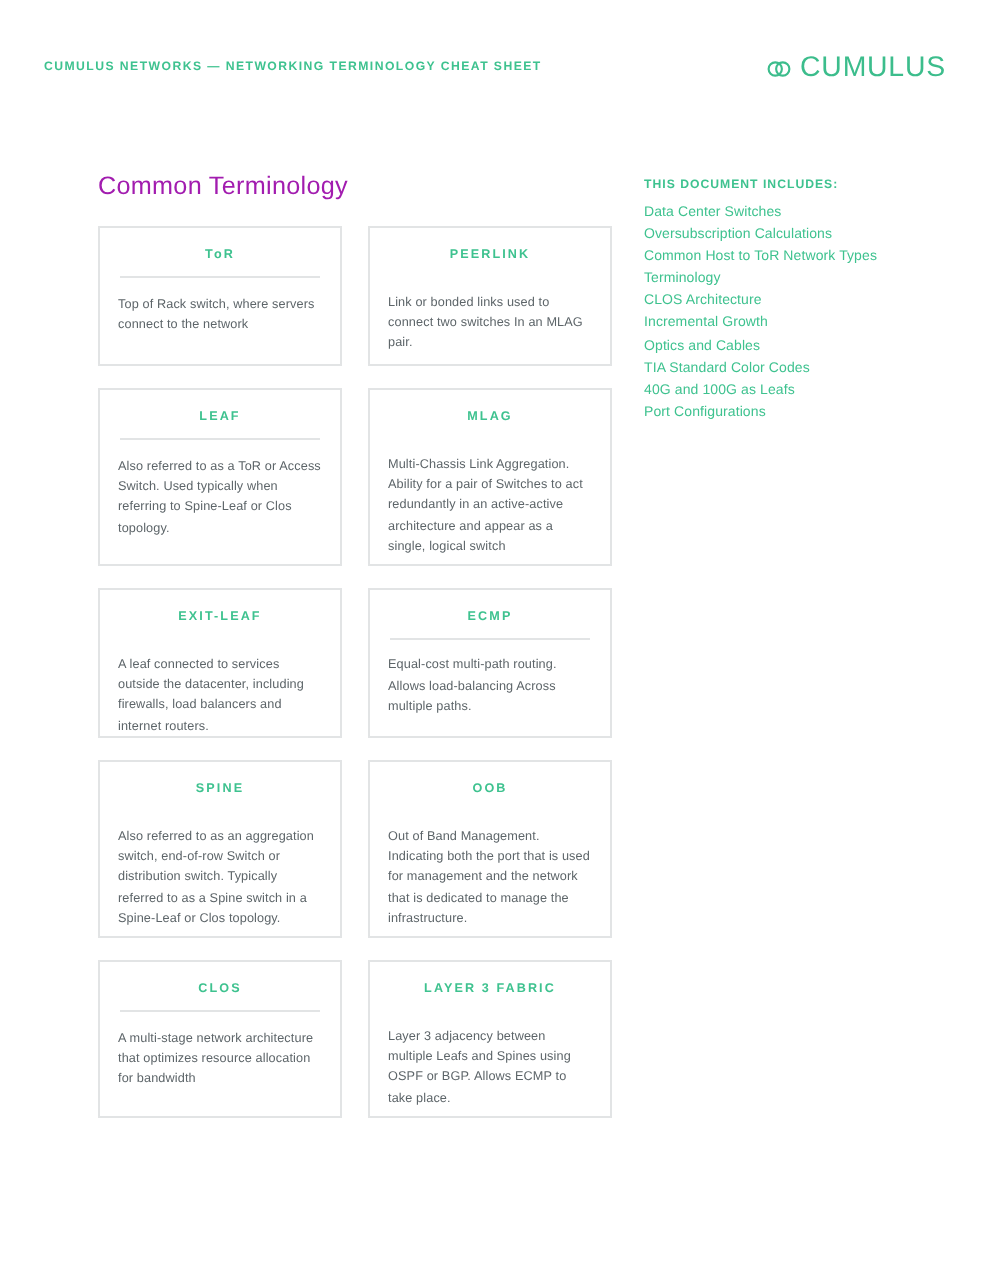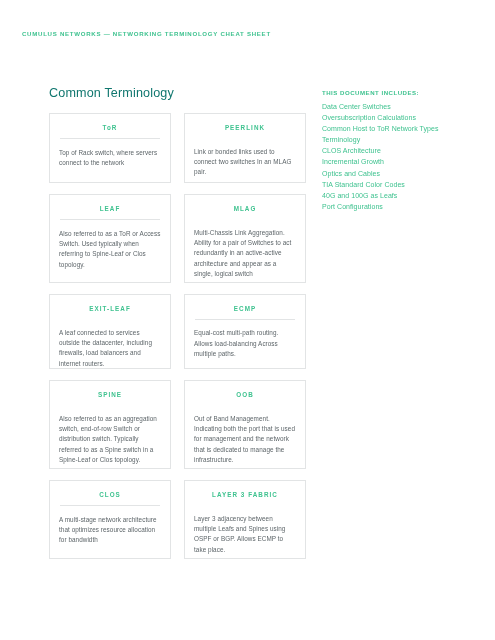--- a/index.html
+++ b/index.html
@@ -53,21 +53,21 @@
     font-weight: normal;
     line-height: 1;
   }
 
   
   .page-title {
     position: absolute;
     left: 49px;
     top: 86px;
     font-size: 12.6px;
-    color: #0f766e;
+    color: #a21caf;
     font-weight: normal;
     letter-spacing: 0.15px;
   }
 
   
   .card-grid {
     position: absolute;
     left: 49px;
     top: 113px;
     width: 258px;
@@ -135,20 +135,29 @@
     letter-spacing: 0.05px;
     text-decoration: none;
   }
 </style>
 </head>
 <body>
 
 <div class="page-header">
   <div class="header-kicker">CUMULUS NETWORKS — NETWORKING TERMINOLOGY CHEAT SHEET</div>
 
+  <div class="brand-logo">
+    <span class="brand-mark">
+      <svg viewBox="0 0 24 24" width="15" height="15" xmlns="http://www.w3.org/2000/svg">
+        <circle cx="9" cy="12" r="5.3" fill="none" stroke="#3cbd8c" stroke-width="1.7"></circle>
+        <circle cx="15" cy="12" r="5.3" fill="none" stroke="#3cbd8c" stroke-width="1.7"></circle>
+      </svg>
+    </span>
+    <span class="brand-word">CUMULUS</span>
+  </div>
 </div>
 
 <div class="page-title">Common Terminology</div>
 
 <div class="card-grid">
 
   <div class="card-row row-1">
     <div class="card">
       <div class="card-term">ToR</div>
       <div class="card-rule"></div>

